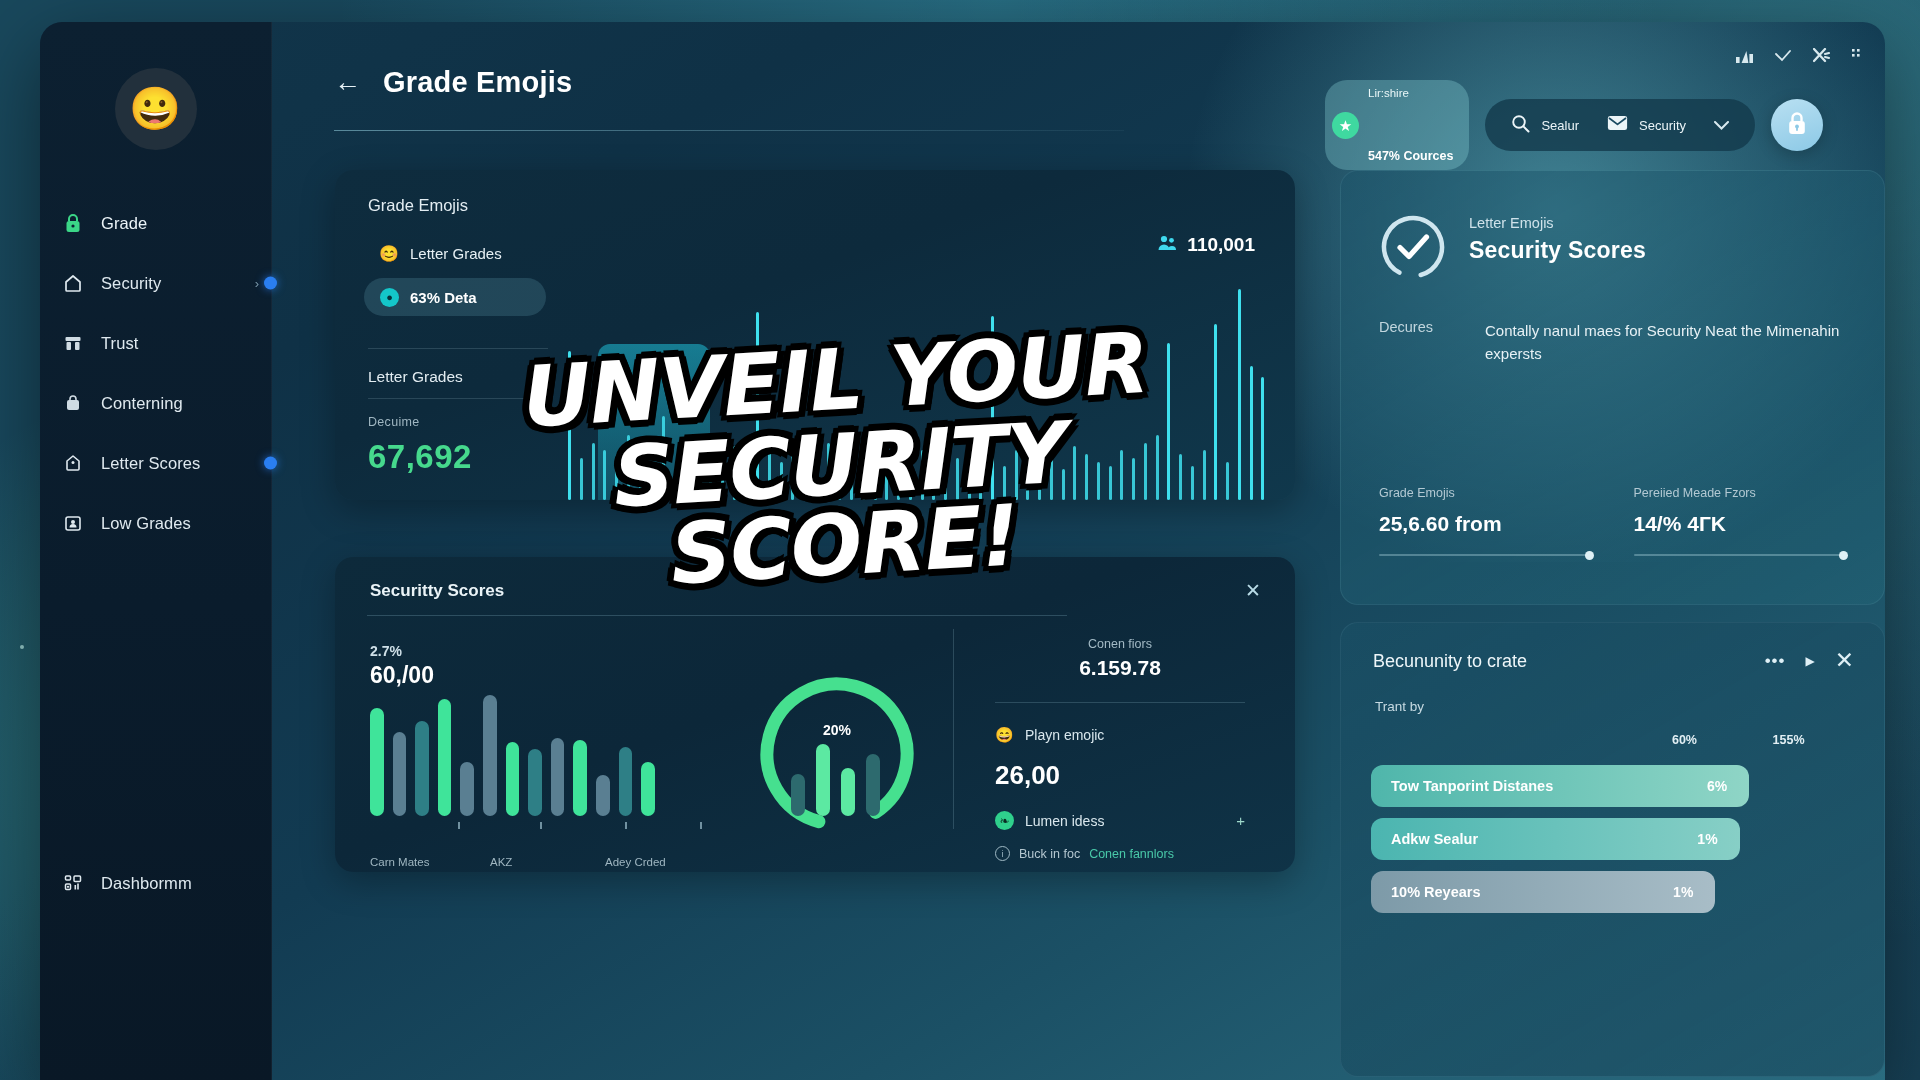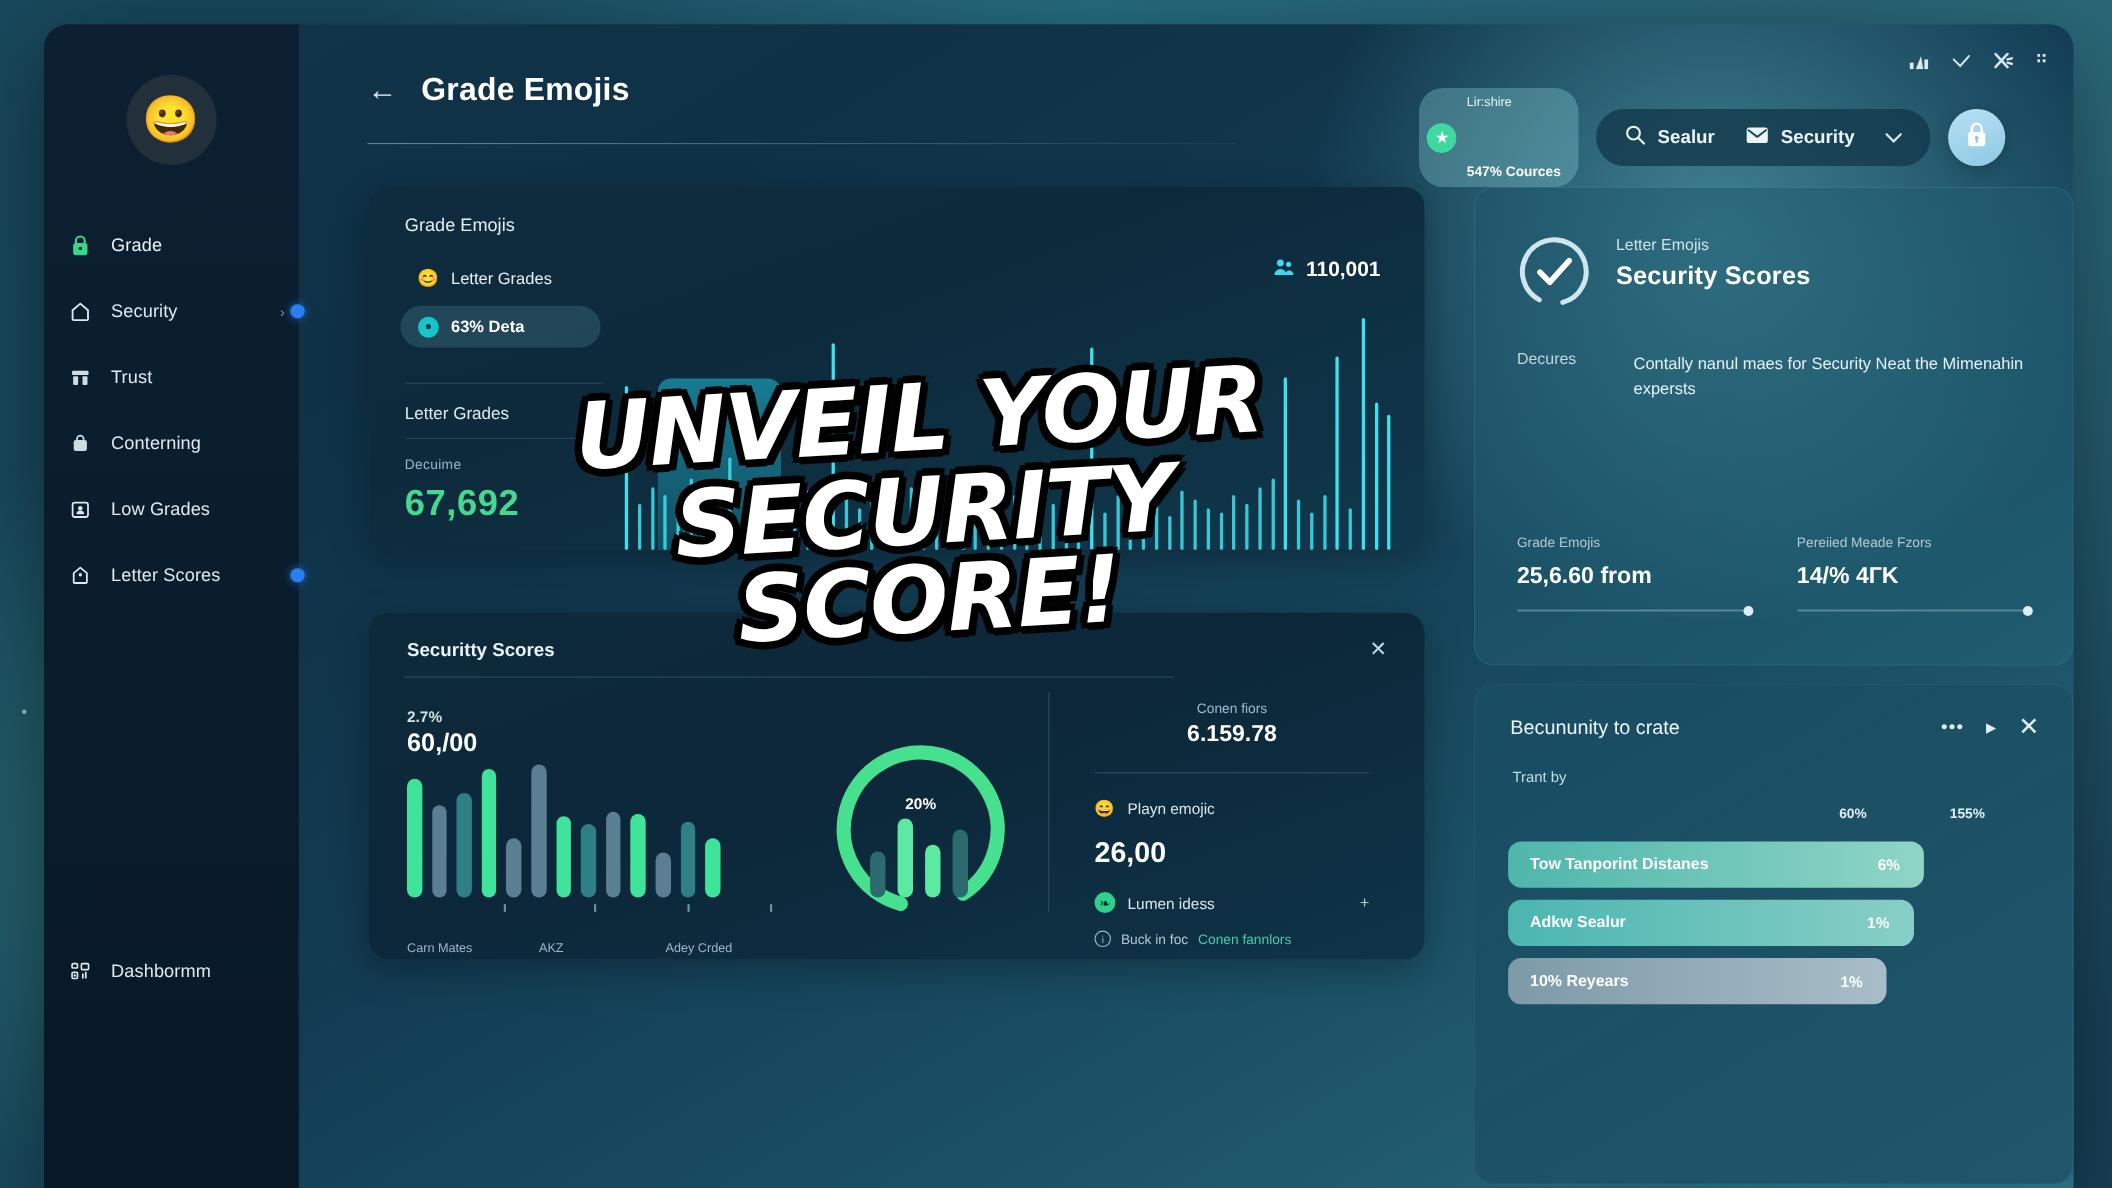--- a/index.html
+++ b/index.html
@@ -89,21 +89,21 @@
     color:#ffffff; font-size:15px; line-height:1;
   }
   #score-pill .pill-txt { line-height:1.18; }
   #score-pill .pill-l1 { font-size:11.5px; color:#eaf7f8; }
   #score-pill .pill-l2 { font-size:12.5px; color:#ffffff; font-weight:700;margin-top:48px; }
   #search-bar {
     display:flex; align-items:center; gap:28px; height:52px; padding:0 26px;
     background:rgba(18,56,74,.78); border-radius:26px;
   }
   #search-bar .tb-item { display:flex; align-items:center; gap:11px; cursor:pointer; }
-  #search-bar .tb-label { font-size:17px; color:#ecf5f8; font-weight:700; }
+  #search-bar .tb-label { font-size:13px; color:#ecf5f8; font-weight:400; }
   #search-bar .tb-caret { color:#d8e9ef; font-size:13px; cursor:pointer; }
   #lock-btn {
     width:52px; height:52px; border-radius:50%;
     background:linear-gradient(160deg,#b9e0f2,#8cc9e6);
     display:flex; align-items:center; justify-content:center; cursor:pointer;
     box-shadow:0 4px 16px rgba(0,0,0,.22);
   }
 
   
   .card { position:absolute; border-radius:18px; overflow:hidden; }
@@ -333,37 +333,37 @@
               <path d="M7 7 V6 a3 3 0 0 1 6 0 V7" stroke="#cfdbe3" stroke-width="1.6" fill="none"></path>
               <rect x="4" y="7" width="12" height="10" rx="2" fill="#cfdbe3"></rect>
             </svg>
         </span>
         <span class="nav-label">Conterning</span>
       </div>
 
       <div class="nav-item">
         <span class="nav-ico">
           <svg width="20" height="20" viewBox="0 0 20 20">
+              <path d="M4 8 L10 3 L16 8 V16 a1 1 0 0 1-1 1 H5 a1 1 0 0 1-1-1 Z" stroke="#dfe9ef" stroke-width="1.6" fill="none" stroke-linejoin="round"></path>
+              <circle cx="10" cy="9.5" r="1.5" fill="#dfe9ef"></circle>
+            </svg>
+        </span>
+        <span class="nav-label">Letter Scores</span>
+        <span class="nav-dot"></span>
+      </div>
+
+      <div class="nav-item">
+        <span class="nav-ico">
+          <svg width="20" height="20" viewBox="0 0 20 20">
               <rect x="3" y="4" width="14" height="13" rx="2" stroke="#dfe9ef" stroke-width="1.6" fill="none"></rect>
               <circle cx="10" cy="9" r="2" fill="#dfe9ef"></circle>
               <path d="M6.5 14.5 a3.5 3.5 0 0 1 7 0 Z" fill="#dfe9ef"></path>
             </svg>
         </span>
         <span class="nav-label">Low Grades</span>
-      </div>
-
-      <div class="nav-item">
-        <span class="nav-ico">
-          <svg width="20" height="20" viewBox="0 0 20 20">
-              <path d="M4 8 L10 3 L16 8 V16 a1 1 0 0 1-1 1 H5 a1 1 0 0 1-1-1 Z" stroke="#dfe9ef" stroke-width="1.6" fill="none" stroke-linejoin="round"></path>
-              <circle cx="10" cy="9.5" r="1.5" fill="#dfe9ef"></circle>
-            </svg>
-        </span>
-        <span class="nav-label">Letter Scores</span>
-        <span class="nav-dot"></span>
       </div>
 
     </nav>
 
     <div id="nav-bottom">
       <div class="nav-item">
         <span class="nav-ico">
           <svg width="20" height="20" viewBox="0 0 20 20">
               <g stroke="#dfe9ef" stroke-width="1.5" fill="none">
                 <rect x="2.5" y="3" width="5" height="4" rx="1"></rect>

